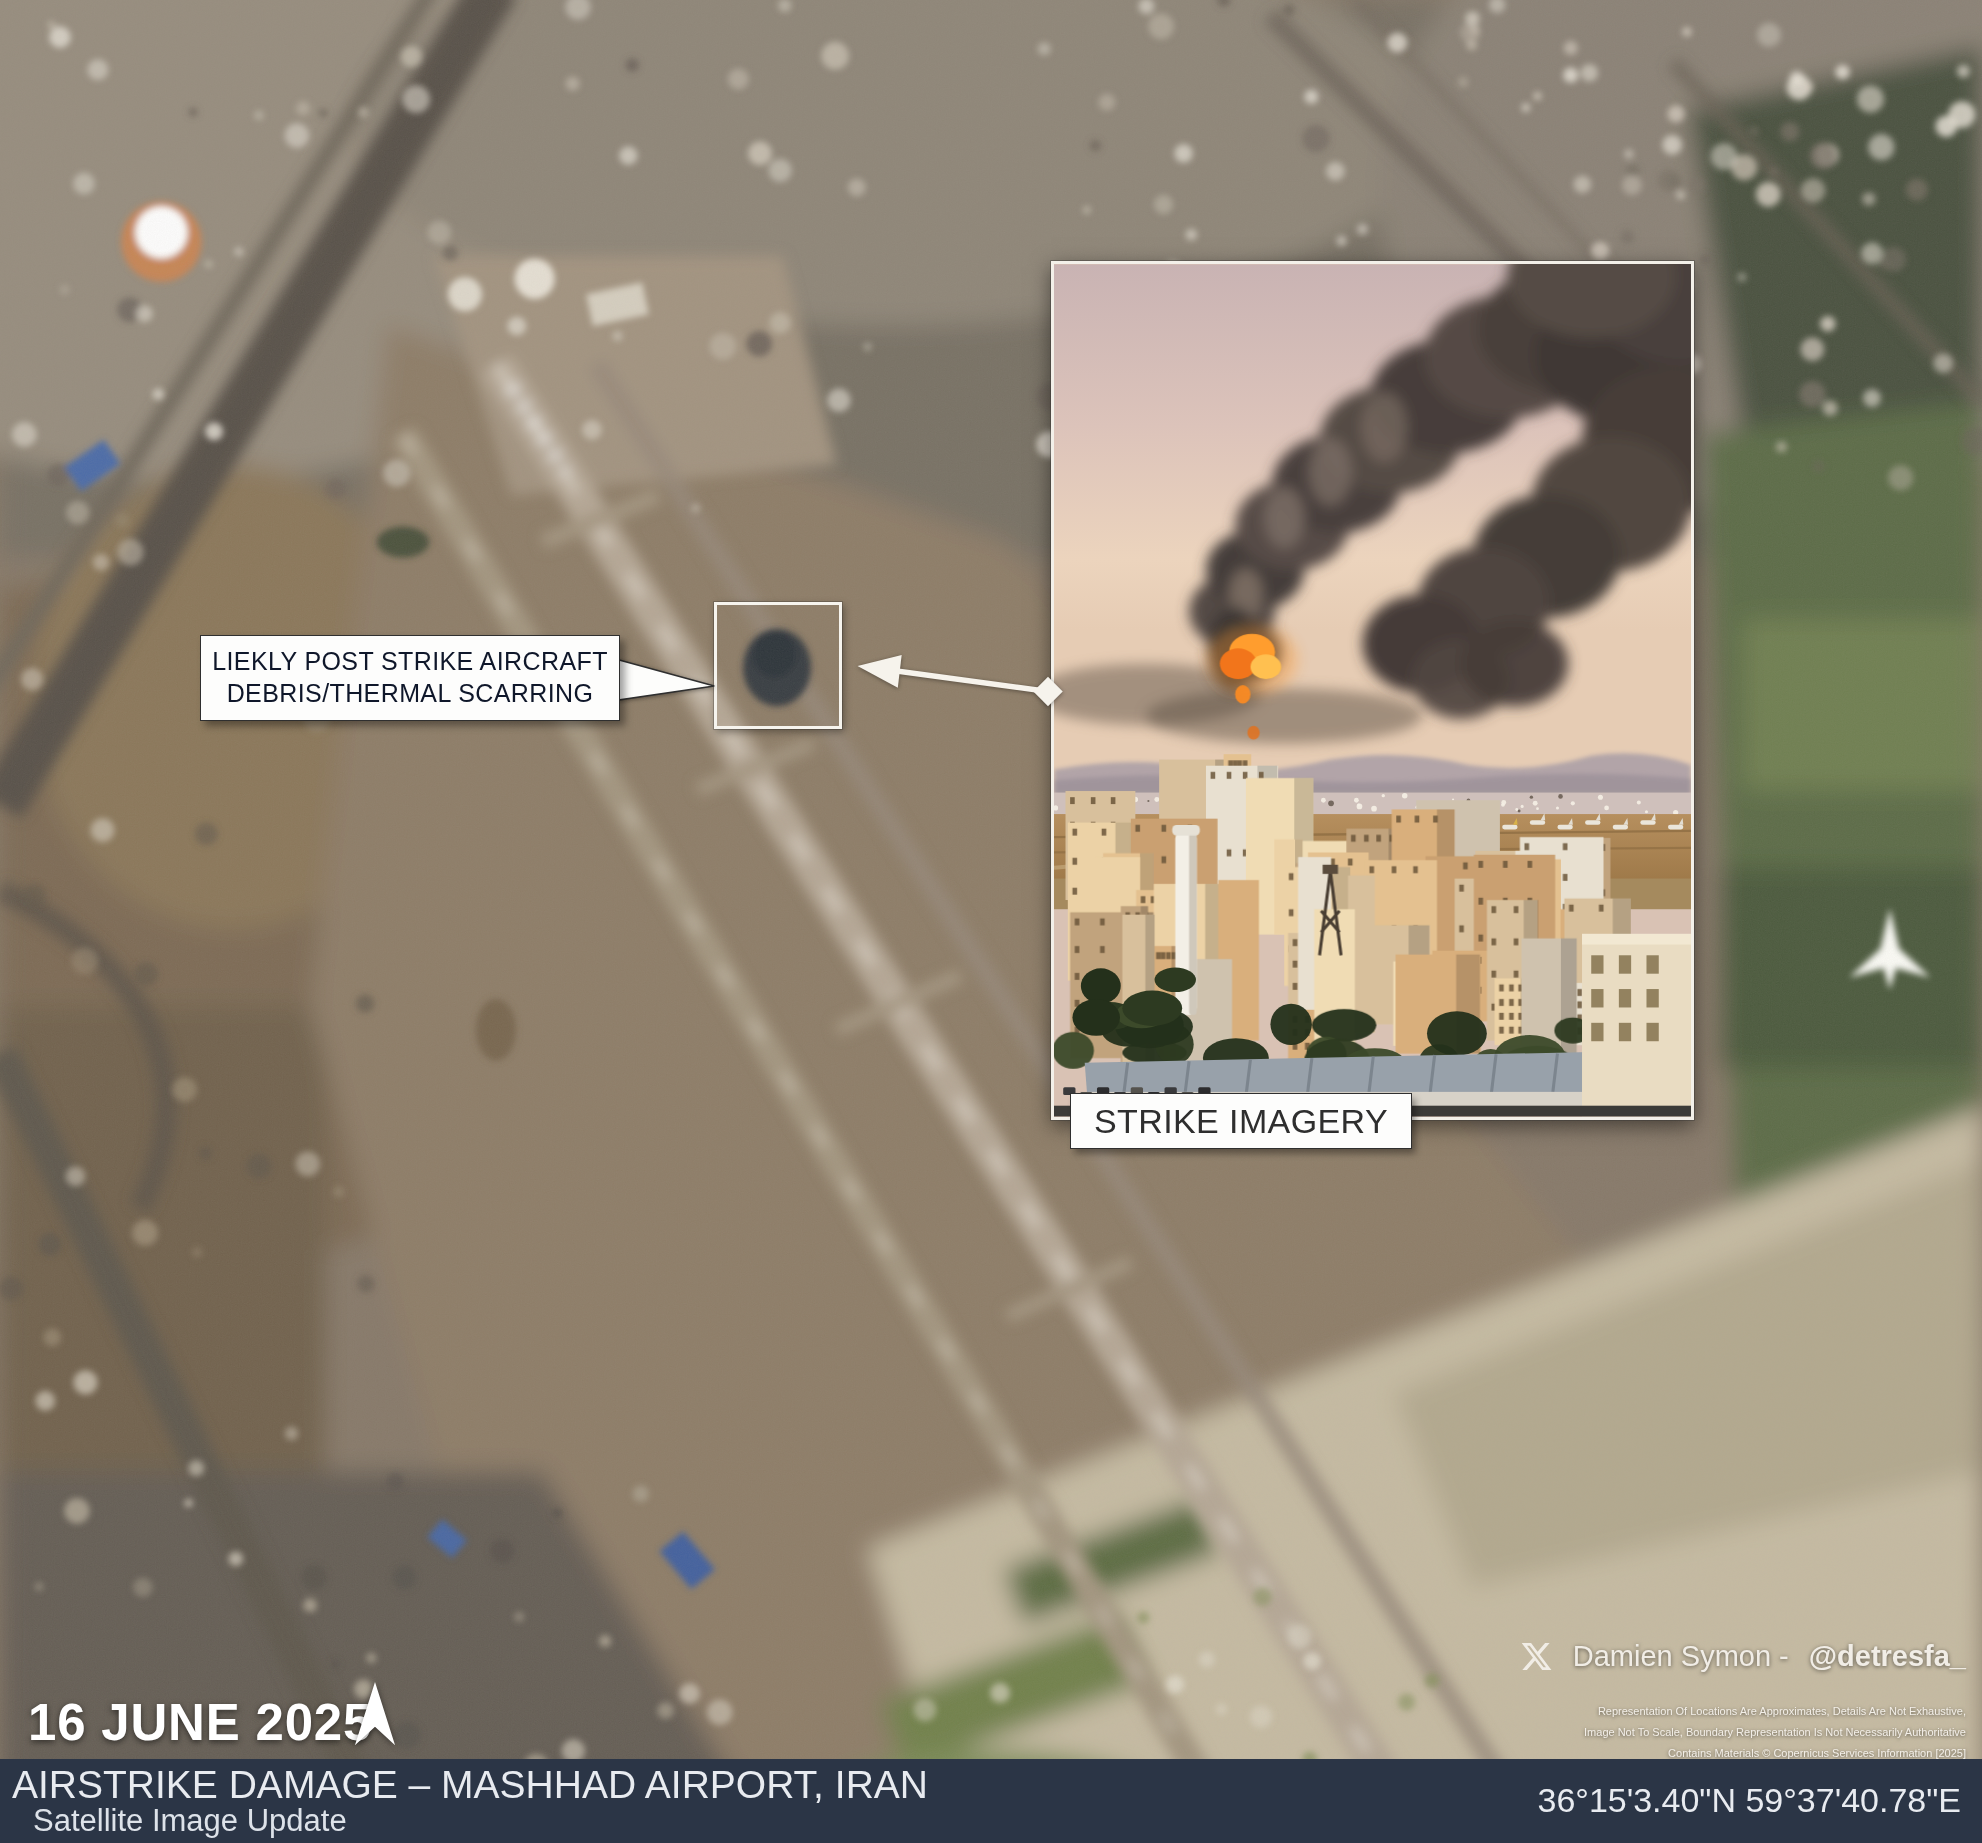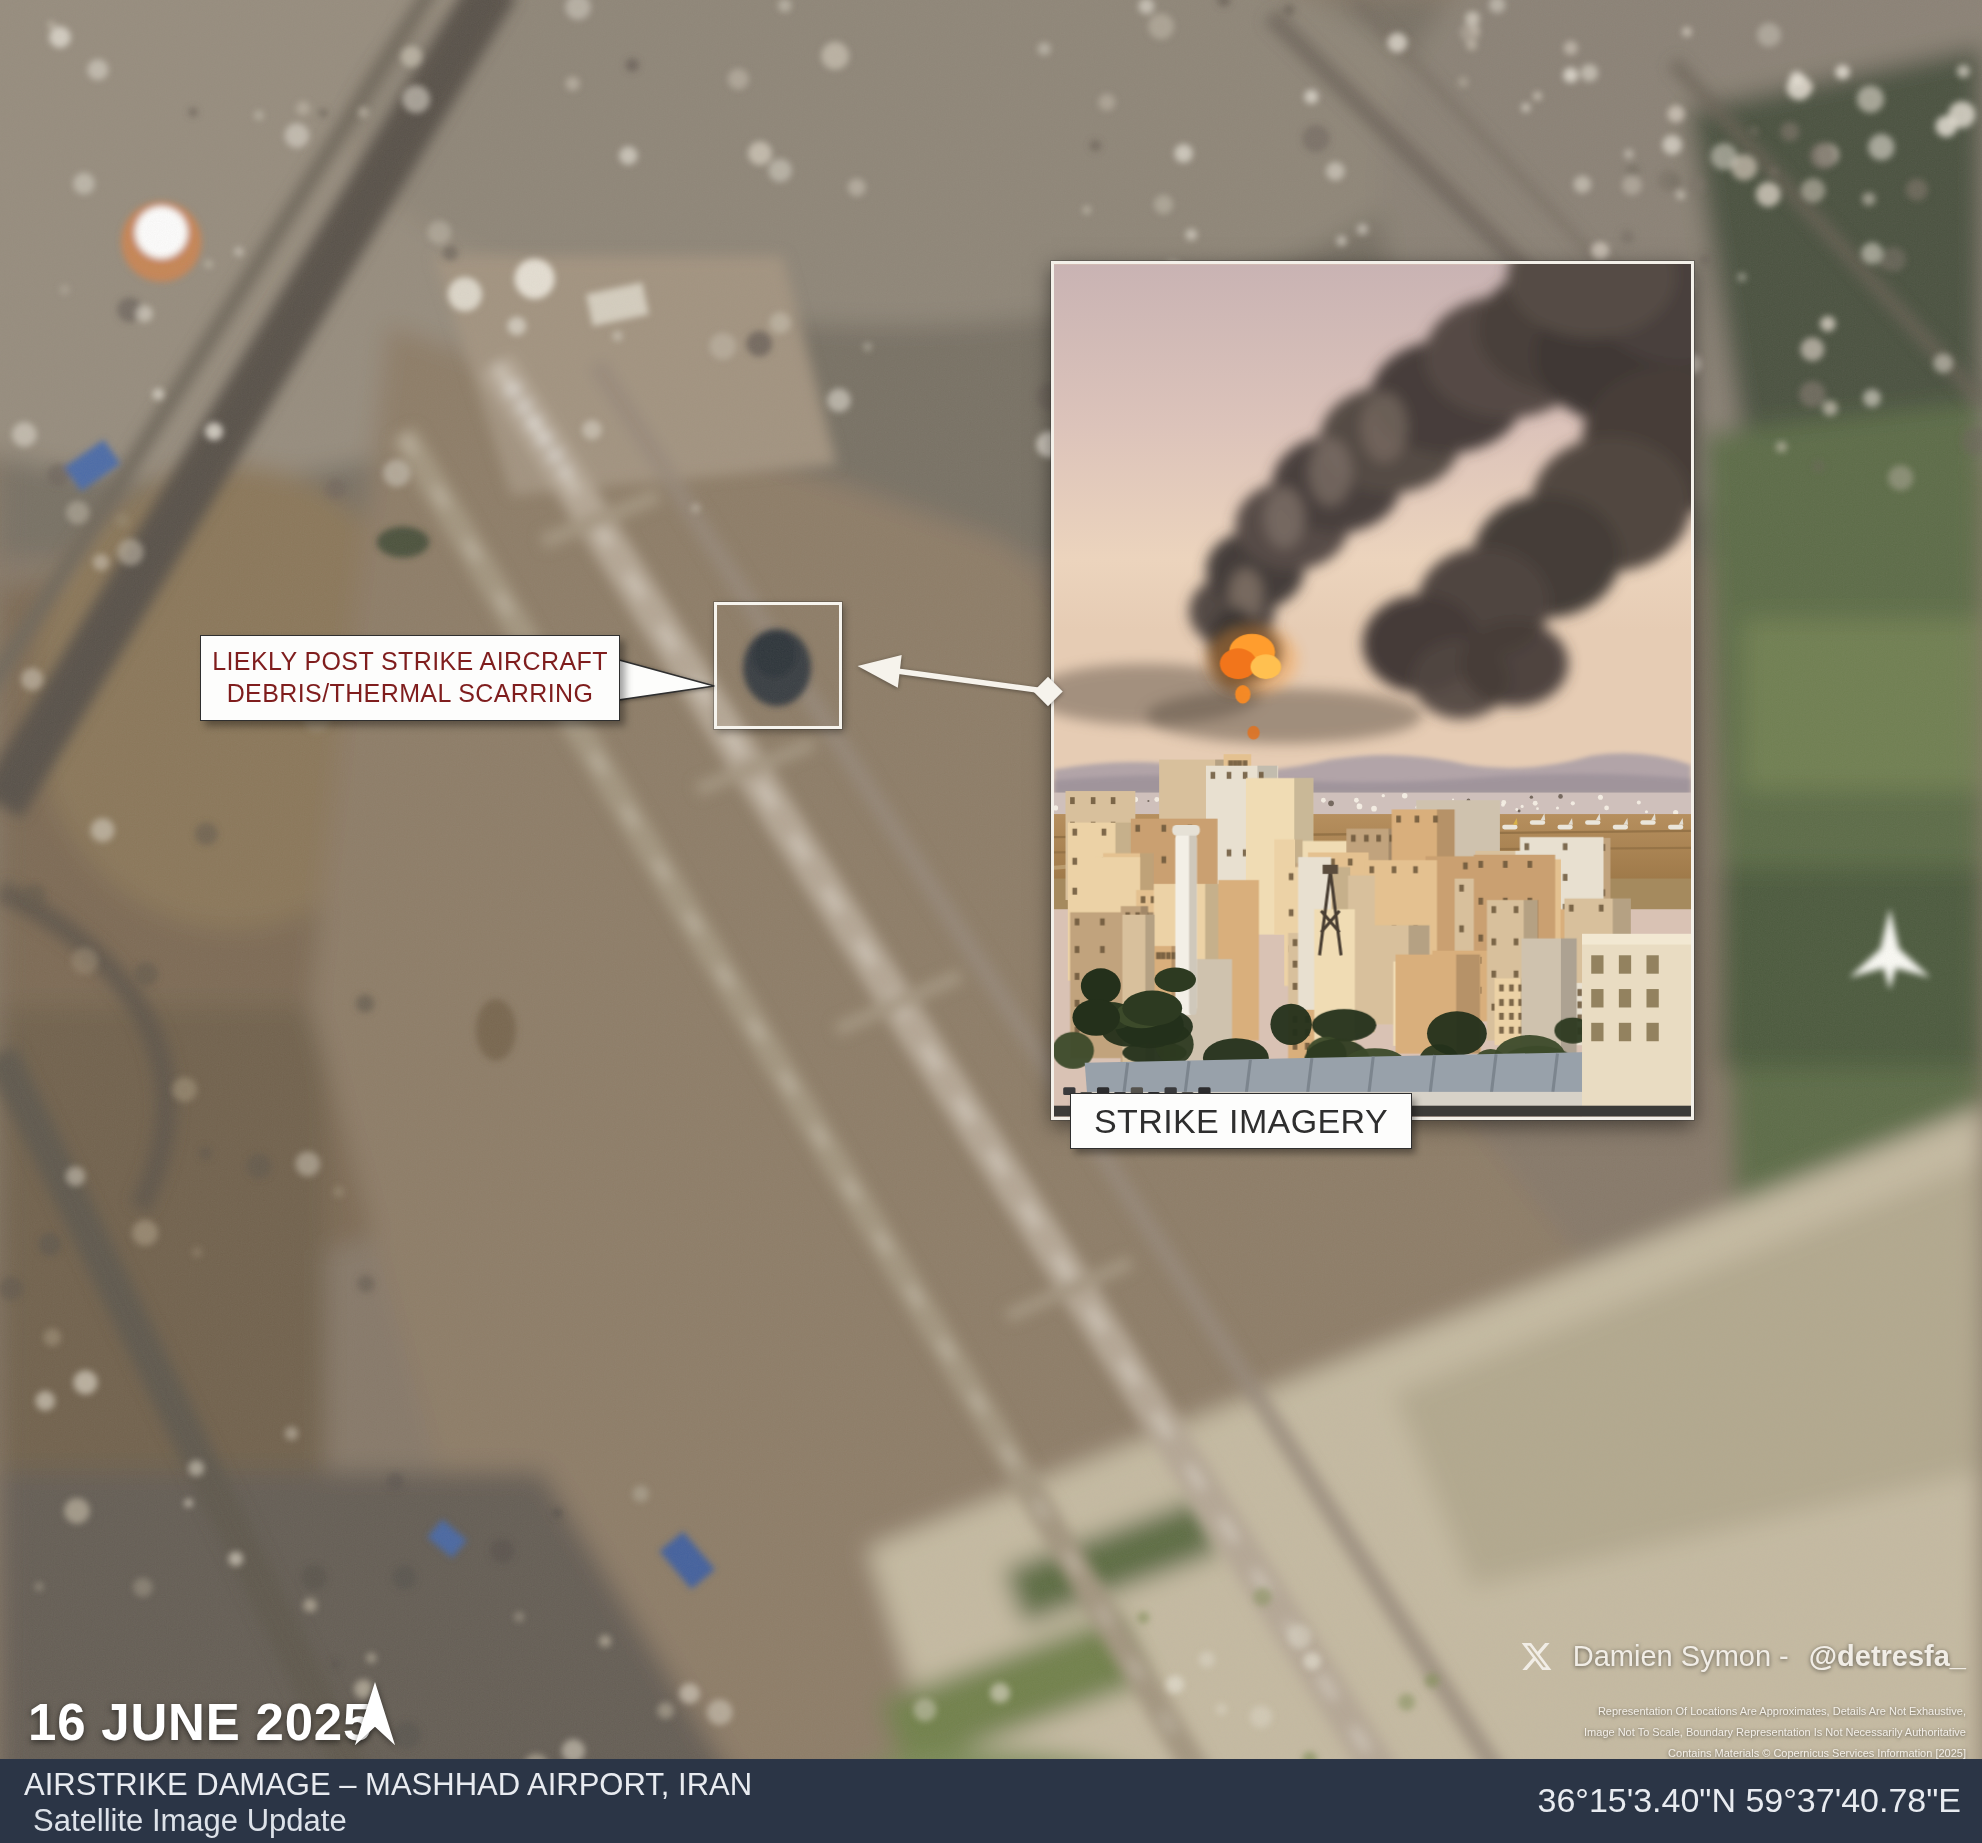--- a/index.html
+++ b/index.html
@@ -7,21 +7,21 @@
          font-family:"Liberation Sans",sans-serif;background:#867867;}
   .stage svg.bg{position:absolute;left:0;top:0;z-index:1;}
 
   
   .target-box{position:absolute;left:714px;top:602px;width:122px;height:121px;z-index:20;
     border:3.9px solid #f6f4ee;box-shadow:0 0 0 0.8px rgba(30,30,30,.3),2.3px 3.1px 7.7px rgba(0,0,0,.35);}
 
   
   .callout{position:absolute;left:200px;top:635px;width:420px;z-index:45;box-sizing:border-box;
     background:#fdfdfc;border:1.5px solid #2f2f2f;box-shadow:4.6px 5.4px 7.7px rgba(0,0,0,.38);
-    padding:9.3px 7.7px 11px 7.7px;text-align:center;color:#7f1d1d;
+    padding:9.3px 7.7px 11px 7.7px;text-align:center;color:#0f172a;
     font-size:25px;line-height:32px;letter-spacing:0.4px;}
 
   
   svg.anno{position:absolute;left:0;top:0;z-index:40;pointer-events:none;
     filter:drop-shadow(0 1.5px 2.3px rgba(0,0,0,.4));}
 
   
   .inset{position:absolute;left:1051px;top:261px;width:637px;height:853px;z-index:30;
     border:3.1px solid #f3f0e9;box-shadow:0 0 0 0.8px rgba(50,50,50,.45),0 6.2px 20px rgba(0,0,0,.5);
     background:#d9c2b4;}
@@ -37,21 +37,21 @@
   .north-arrow{position:absolute;left:350px;top:1679px;z-index:50;
     filter:drop-shadow(0 1.5px 3.1px rgba(0,0,0,.5));}
 
   .attribution{position:absolute;right:17px;top:1640px;z-index:50;display:flex;align-items:center;gap:20px;
     color:#f1ede6;font-size:29px;text-shadow:0 0.8px 4.6px rgba(0,0,0,.55);}
   .attribution .handle{font-weight:bold;}
   .disclaimer{position:absolute;right:17px;top:1701px;z-index:50;text-align:right;
     color:#f3efe8;font-size:11px;line-height:21px;text-shadow:0 0.8px 3.9px rgba(0,0,0,.6);}
 
   .footer-bar{position:absolute;left:0;top:1759px;width:1983px;height:84px;background:#2b3546;z-index:55;}
-  .footer-bar .bar-title{position:absolute;left:24px;top:6.2px;color:#e8ebf0;font-size:31px;line-height:39px;}
+  .footer-bar .bar-title{position:absolute;left:12px;top:6.2px;color:#e8ebf0;font-size:39px;line-height:39px;}
   .footer-bar .bar-sub{position:absolute;left:33px;top:43px;color:#dde2e9;font-size:31px;line-height:37px;}
   .footer-bar .bar-coords{position:absolute;right:22px;top:22px;color:#e8ebf0;font-size:34px;}
 </style>
 </head>
 <body>
 
 <div class="stage">
 
   <svg class="bg" width="1983" height="1843" viewBox="0 0 2560 2380">
     <defs>

